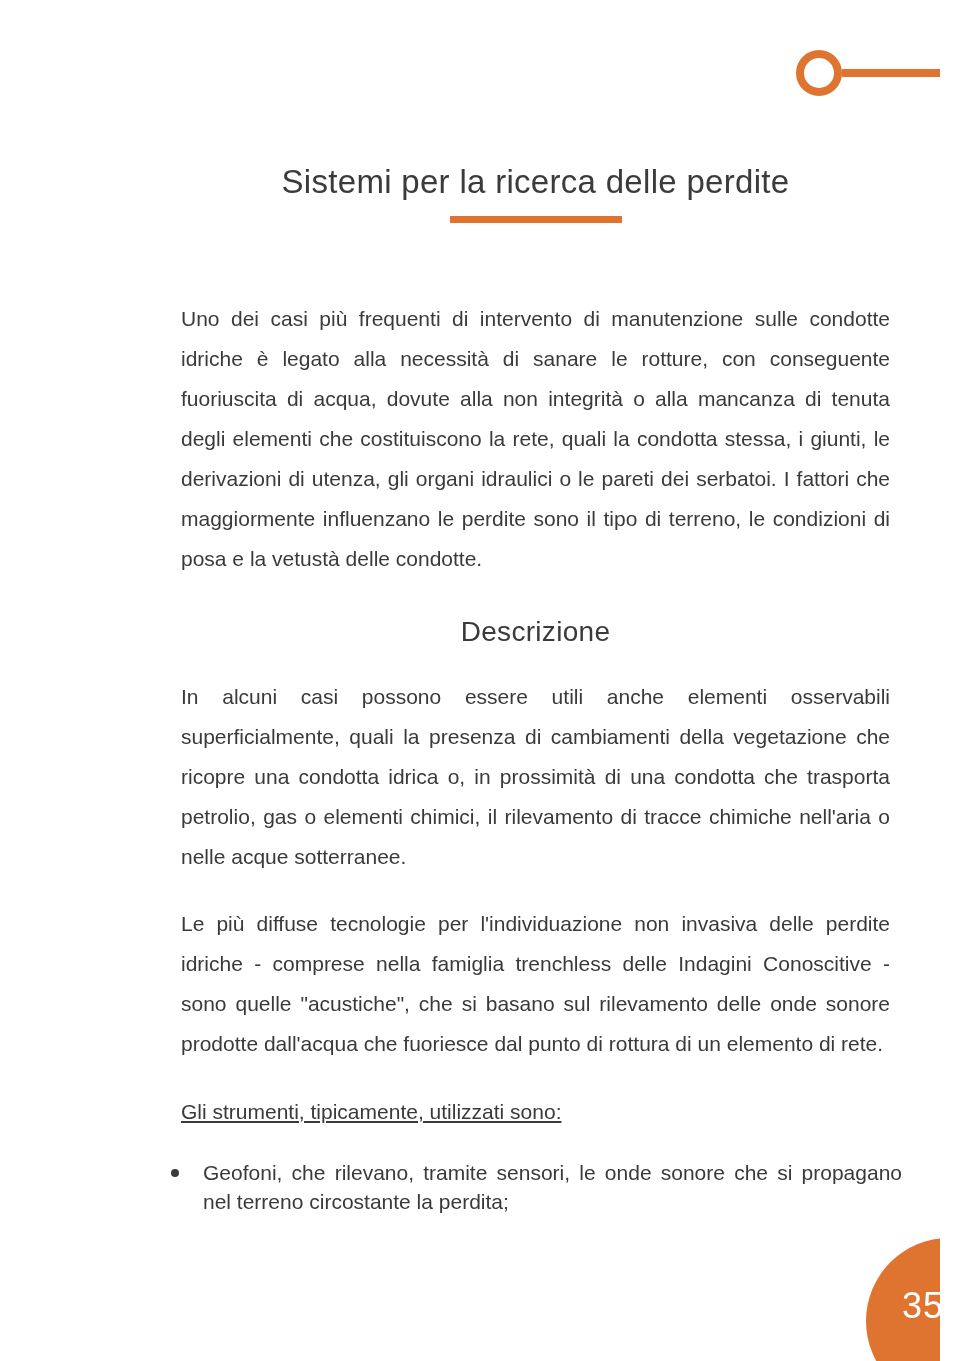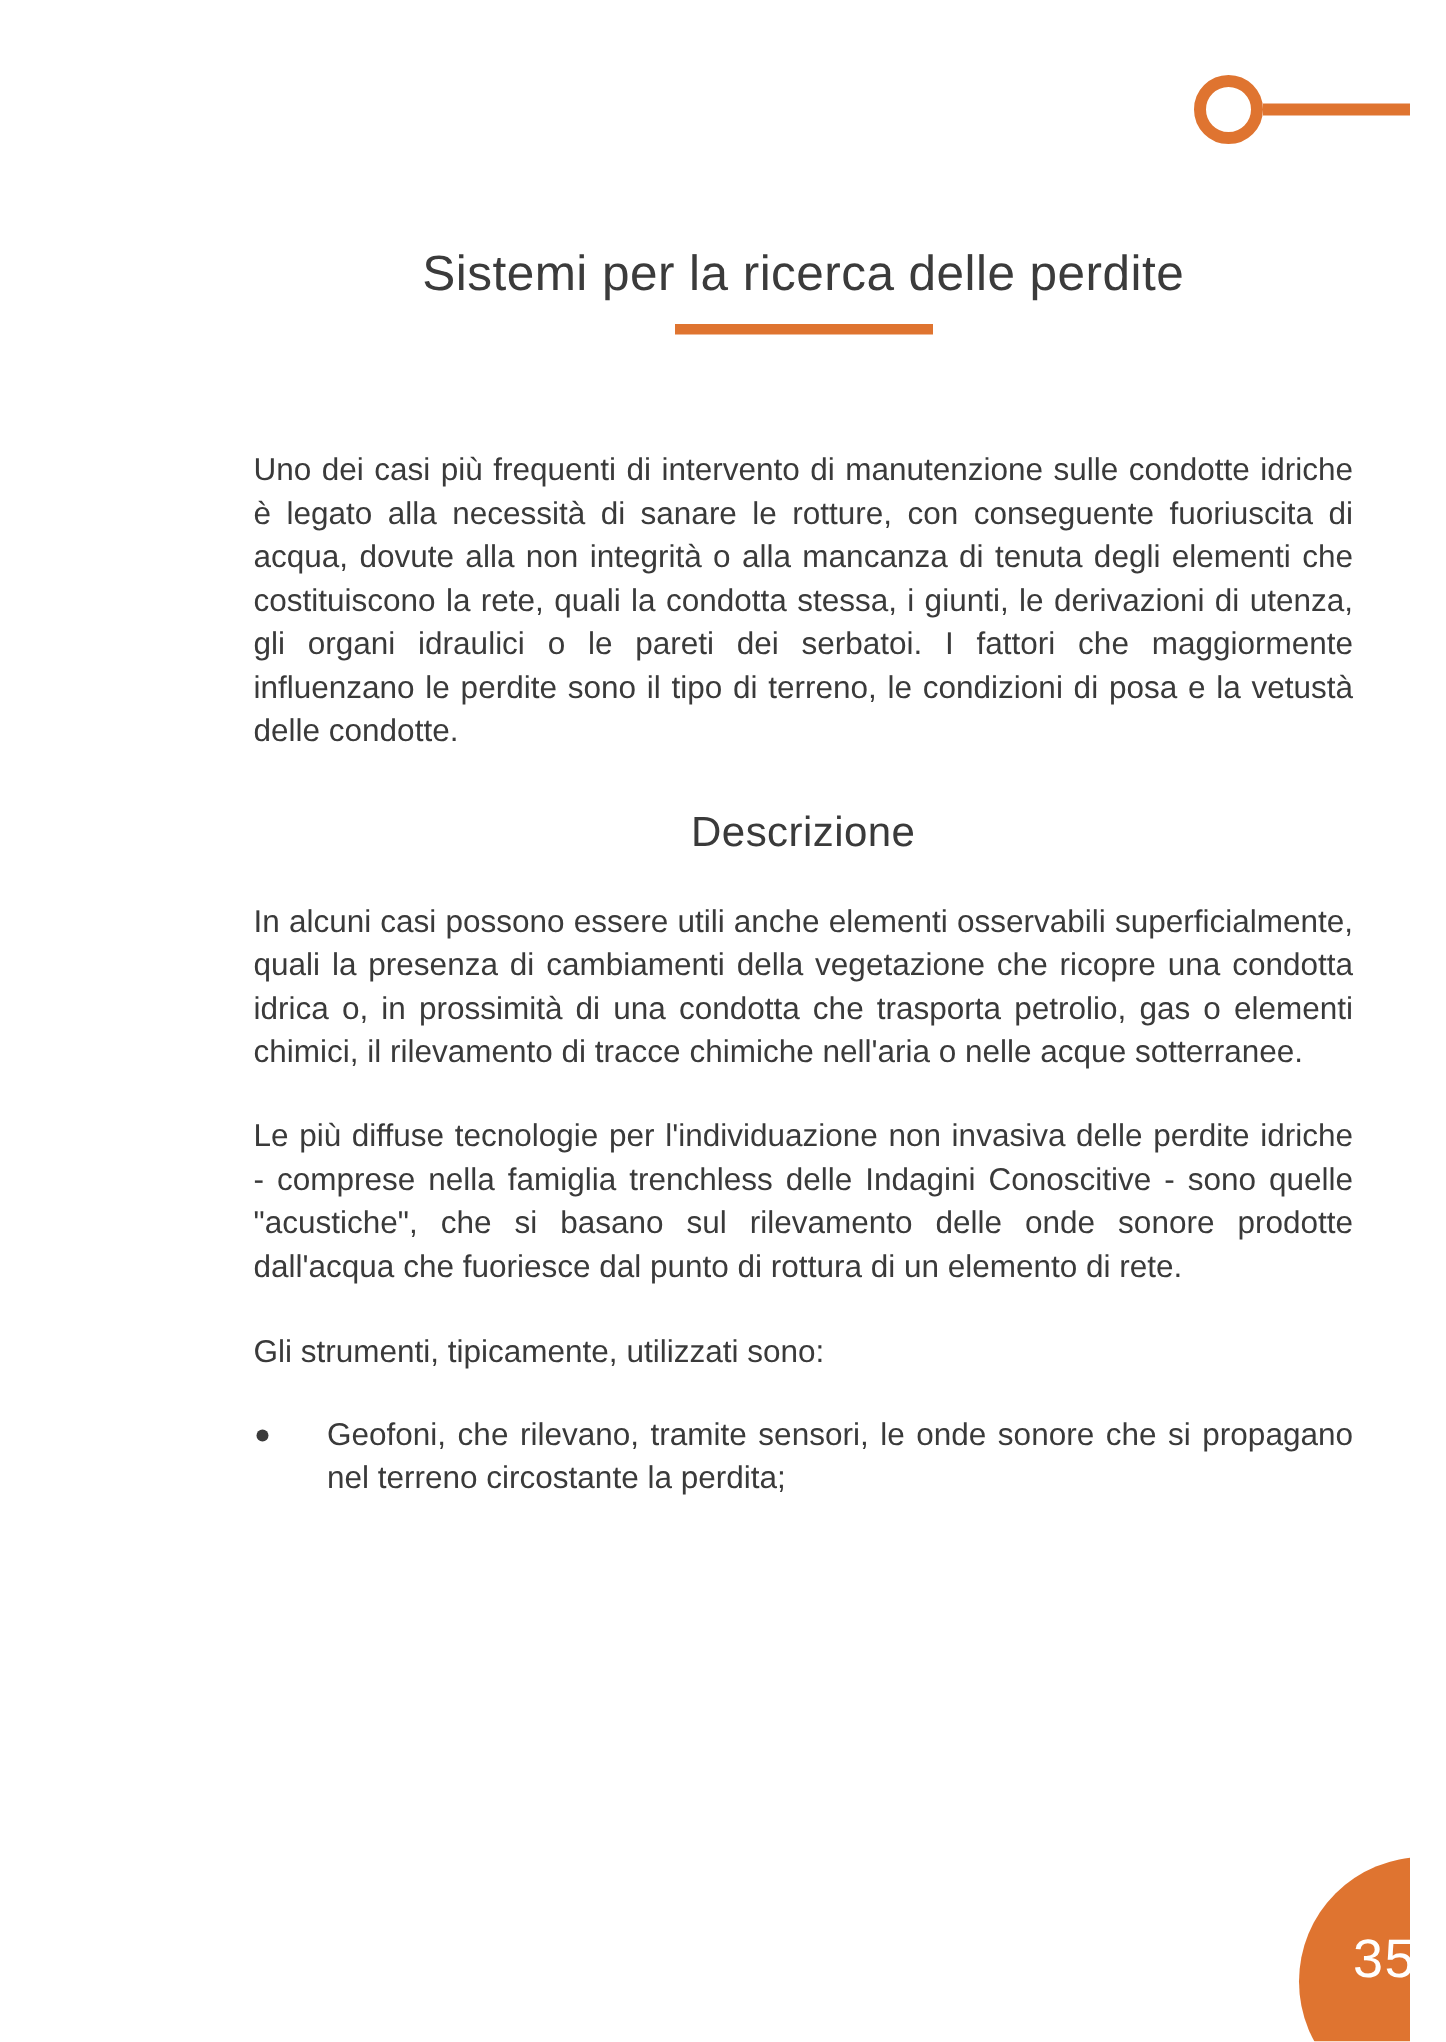--- a/index.html
+++ b/index.html
@@ -54,57 +54,57 @@
     color: #3b3b3b;
   }
   .title-underline {
     width: 172px;
     height: 7px;
     background: #DF7430;
     margin: 15px auto 0 auto;
   }
   .body-text {
     font-size: 21px;
-    line-height: 29px;
+    line-height: 40px;
     font-weight: 300;
     text-align: justify;
-    margin: 0;
+    margin: 12px;
   }
   .p-intro        { margin-top: 76px; }
   .section-heading {
     margin: 37px 0 0 0;
     text-align: center;
     font-size: 28px;
     font-weight: 400;
     letter-spacing: 0.3px;
   }
   .p-desc1        { margin-top: 27px; }
   .p-desc2        { margin-top: 29px; }
-  .p-tools        { margin-top: 28px; text-align: left; }
+  .p-tools        { margin-top: 28px; text-align: left; text-decoration: underline; }
 
   .bullet-list {
     list-style: none;
     margin: 26px 0 0 0;
     padding: 0;
   }
   .bullet-list li {
     display: flex;
     align-items: flex-start;
     padding-left: 2px;
   }
   .bullet-dot {
     flex: 0 0 auto;
     width: 8px;
     height: 8px;
     border-radius: 50%;
     background: #3a3a3a;
     margin-top: 11px;
   }
   .bullet-text {
-    margin-left: 39px;
+    margin-left: 24px;
     flex: 1;
     font-size: 21px;
     line-height: 29px;
     font-weight: 300;
     text-align: justify;
   }
 
   
   .page-number-circle {
     position: absolute;

